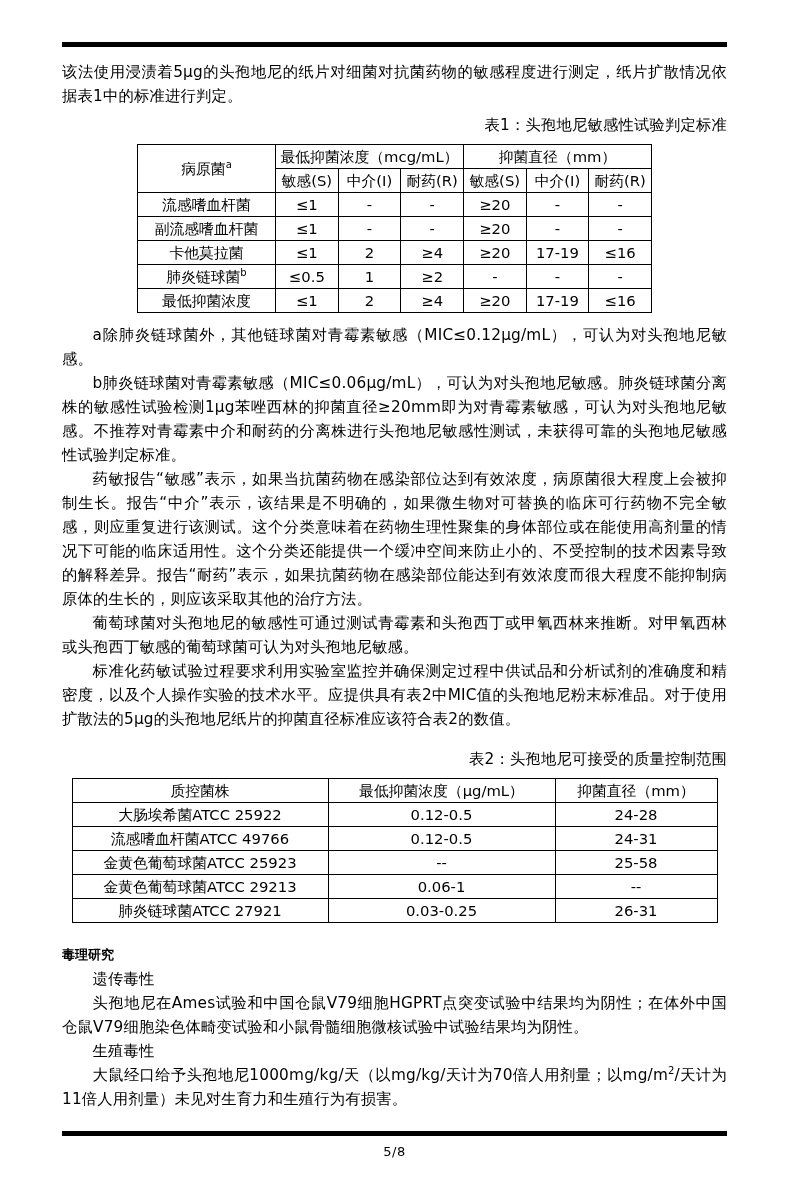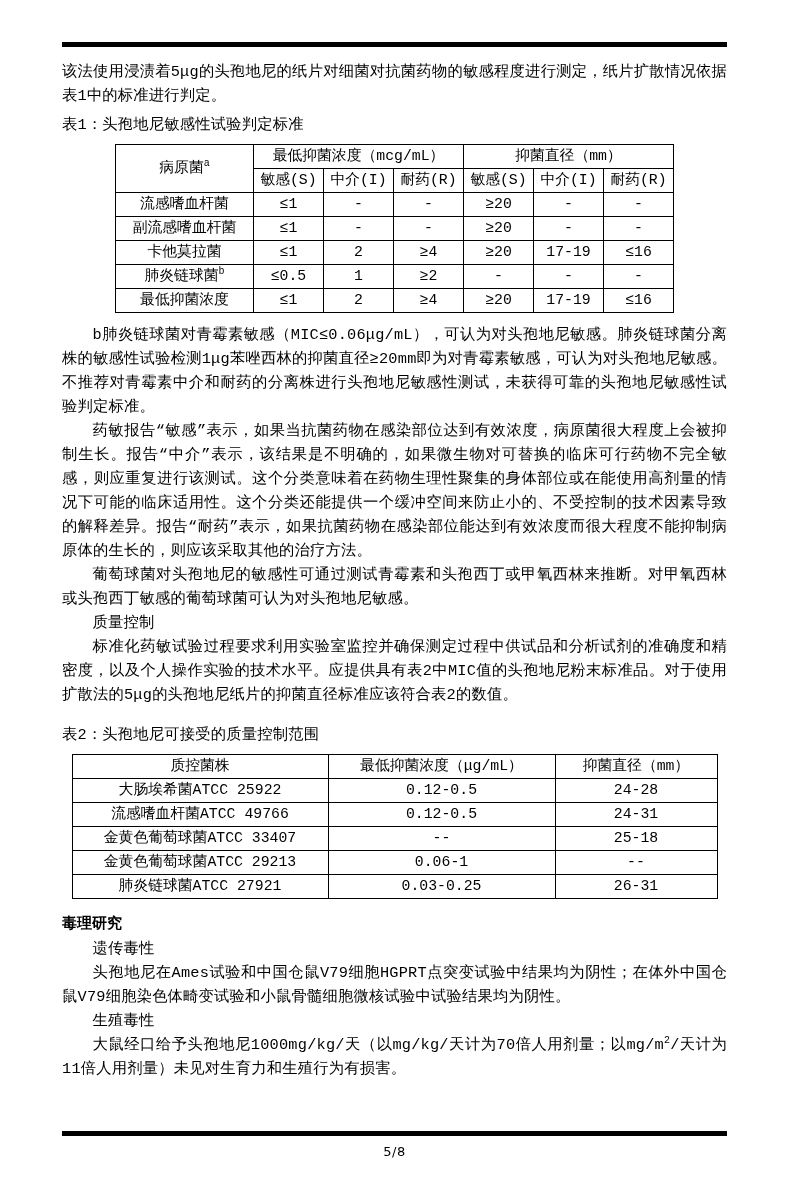--- a/index.html
+++ b/index.html
@@ -4,60 +4,60 @@
 <style>
   * { margin: 0; padding: 0; box-sizing: border-box; }
   html, body { background: #ffffff; }
   body {
     width: 785px; height: 1178px;
     position: relative;
     font-family: "DejaVu Sans", sans-serif;
     color: #000;
     overflow: hidden;
   }
-  .page { padding: 42px 58px 0 62px; font-family: Liberation Mono, monospace; }
+  .page { padding: 42px 58px 0 62px; }
   .rule { height: 5px; background: #000; }
   .top-rule { margin-bottom: 13px; }
   p, .subhead {
     font-size: 15.3px;
     line-height: 24px;
     text-align: justify;
     letter-spacing: 0.2px;
   }
   .indent { text-indent: 2em; }
   .tbl-title {
-    text-align: left;
+    text-align: right;
     text-indent: 0;
     margin: 5px 0 7px 0;
   }
   table { border-collapse: collapse; margin: 0 auto; table-layout: fixed; }
   th, td {
     border: 1.5px solid #000;
     font-weight: normal;
     font-size: 14.8px;
     text-align: center;
     vertical-align: middle;
     height: 24px;
     padding: 0 3px;
     line-height: 1.15;
   }
   sup { font-size: 10px; line-height: 0; }
-  .t1 { width: 559px; }
+  .t1 { width: 515px; }
   .t1 .c-name { width: 138px; }
   .t1 .c-val { width: 84.5px; }
   .t2 { width: 645px; margin-top: 2px; }
   .t2 .c-strain { width: 256px; }
   .t2 .c-mic { width: 227px; }
   .t2 .c-zone { width: 162px; }
   .notes-block { margin-top: 10px; }
   .tox-head {
     font-weight: bold;
-    font-size: 15px;
+    font-size: 13px;
     line-height: 24px;
-    margin-top: 14px;
+    margin-top: 20px;
   }
   .footer {
     position: absolute;
     left: 62px; right: 58px;
     top: 1131px;
   }
   .page-num {
     text-align: center;
     font-size: 13px;
     margin-top: 8px;
@@ -132,24 +132,24 @@
       <td>2</td>
       <td>≥4</td>
       <td>≥20</td>
       <td>17-19</td>
       <td>≤16</td>
     </tr>
   </tbody>
     </table>
 
   <div class="notes-block">
+    <p class="indent">a除肺炎链球菌外，其他链球菌对青霉素敏感（MIC≤0.12μg/mL），可认为对头孢地尼敏感。</p>
     <p class="indent">b肺炎链球菌对青霉素敏感（MIC≤0.06μg/mL），可认为对头孢地尼敏感。肺炎链球菌分离株的敏感性试验检测1μg苯唑西林的抑菌直径≥20mm即为对青霉素敏感，可认为对头孢地尼敏感。不推荐对青霉素中介和耐药的分离株进行头孢地尼敏感性测试，未获得可靠的头孢地尼敏感性试验判定标准。</p>
     <p class="indent">药敏报告“敏感”表示，如果当抗菌药物在感染部位达到有效浓度，病原菌很大程度上会被抑制生长。报告“中介”表示，该结果是不明确的，如果微生物对可替换的临床可行药物不完全敏感，则应重复进行该测试。这个分类意味着在药物生理性聚集的身体部位或在能使用高剂量的情况下可能的临床适用性。这个分类还能提供一个缓冲空间来防止小的、不受控制的技术因素导致的解释差异。报告“耐药”表示，如果抗菌药物在感染部位能达到有效浓度而很大程度不能抑制病原体的生长的，则应该采取其他的治疗方法。</p>
     <p class="indent">葡萄球菌对头孢地尼的敏感性可通过测试青霉素和头孢西丁或甲氧西林来推断。对甲氧西林或头孢西丁敏感的葡萄球菌可认为对头孢地尼敏感。</p>
-    <p class="indent">质量控制</p>
     <p class="indent">标准化药敏试验过程要求利用实验室监控并确保测定过程中供试品和分析试剂的准确度和精密度，以及个人操作实验的技术水平。应提供具有表2中MIC值的头孢地尼粉末标准品。对于使用扩散法的5μg的头孢地尼纸片的抑菌直径标准应该符合表2的数值。</p>
   </div>
 
   <p class="tbl-title" style="margin-top:16px;">表2：头孢地尼可接受的质量控制范围</p>
 
   <table class="t2">
     <tbody>
         <tr>
       <th class="c-strain">质控菌株</th>
       <th class="c-mic">最低抑菌浓度（μg/mL）</th>
@@ -159,23 +159,23 @@
       <td>大肠埃希菌ATCC 25922</td>
       <td>0.12-0.5</td>
       <td>24-28</td>
     </tr>
     <tr>
       <td>流感嗜血杆菌ATCC 49766</td>
       <td>0.12-0.5</td>
       <td>24-31</td>
     </tr>
     <tr>
-      <td>金黄色葡萄球菌ATCC 33407</td>
+      <td>金黄色葡萄球菌ATCC 25923</td>
       <td>--</td>
-      <td>25-18</td>
+      <td>25-58</td>
     </tr>
     <tr>
       <td>金黄色葡萄球菌ATCC 29213</td>
       <td>0.06-1</td>
       <td>--</td>
     </tr>
     <tr>
       <td>肺炎链球菌ATCC 27921</td>
       <td>0.03-0.25</td>
       <td>26-31</td>

